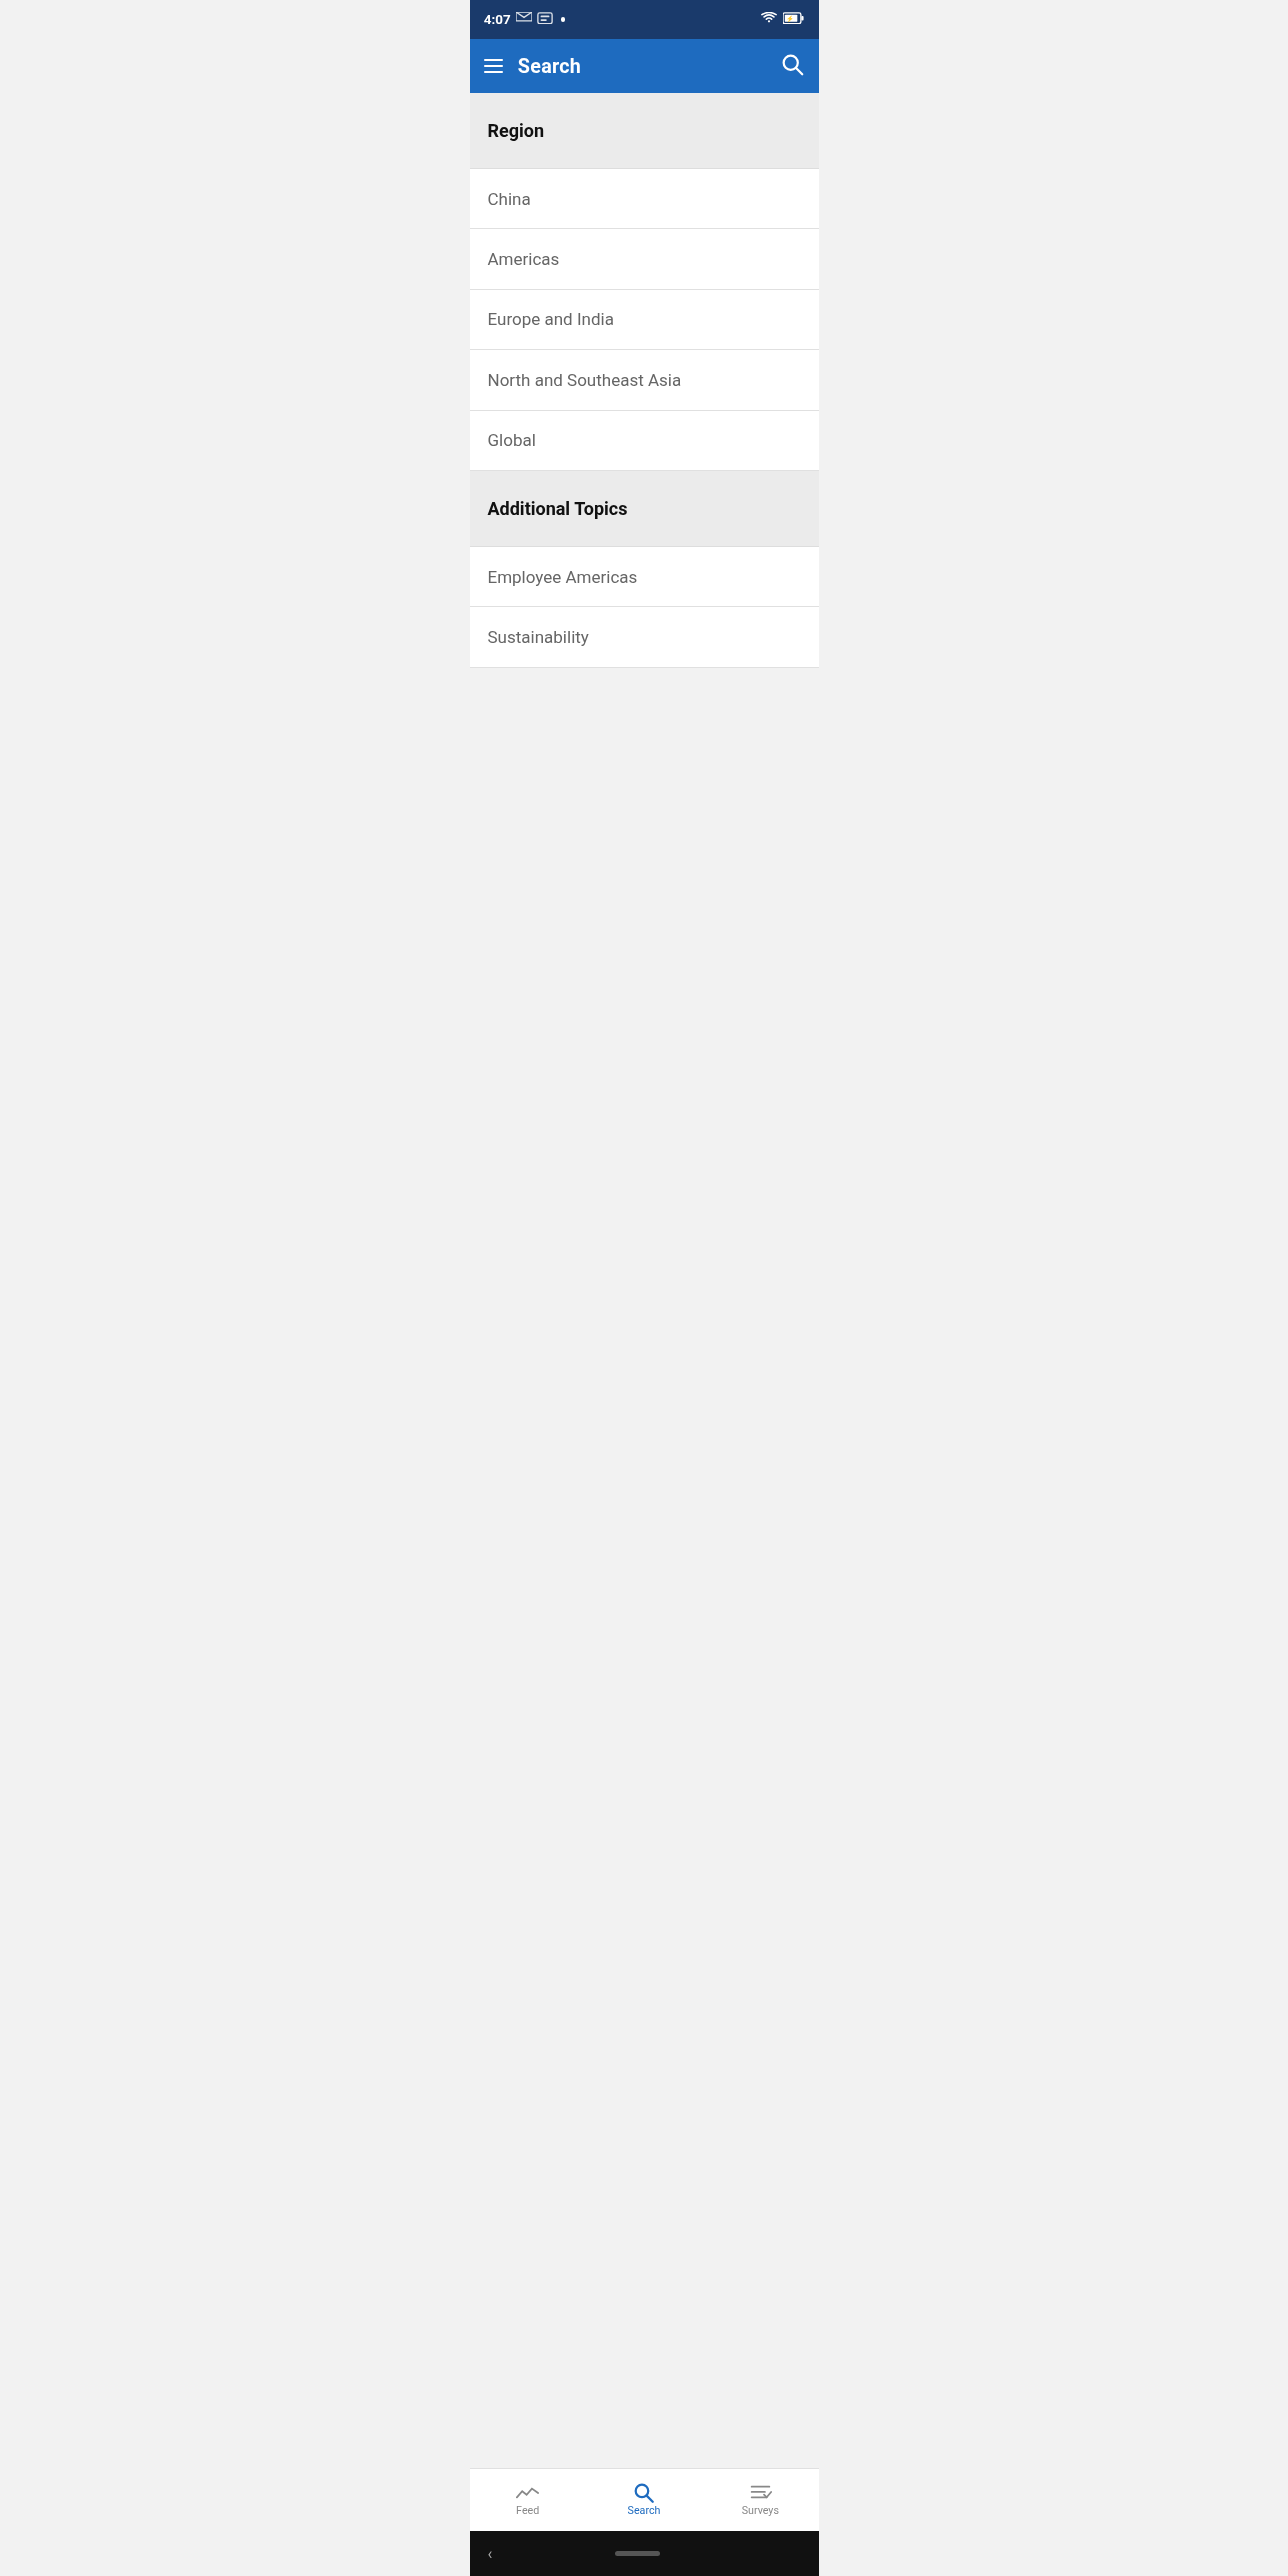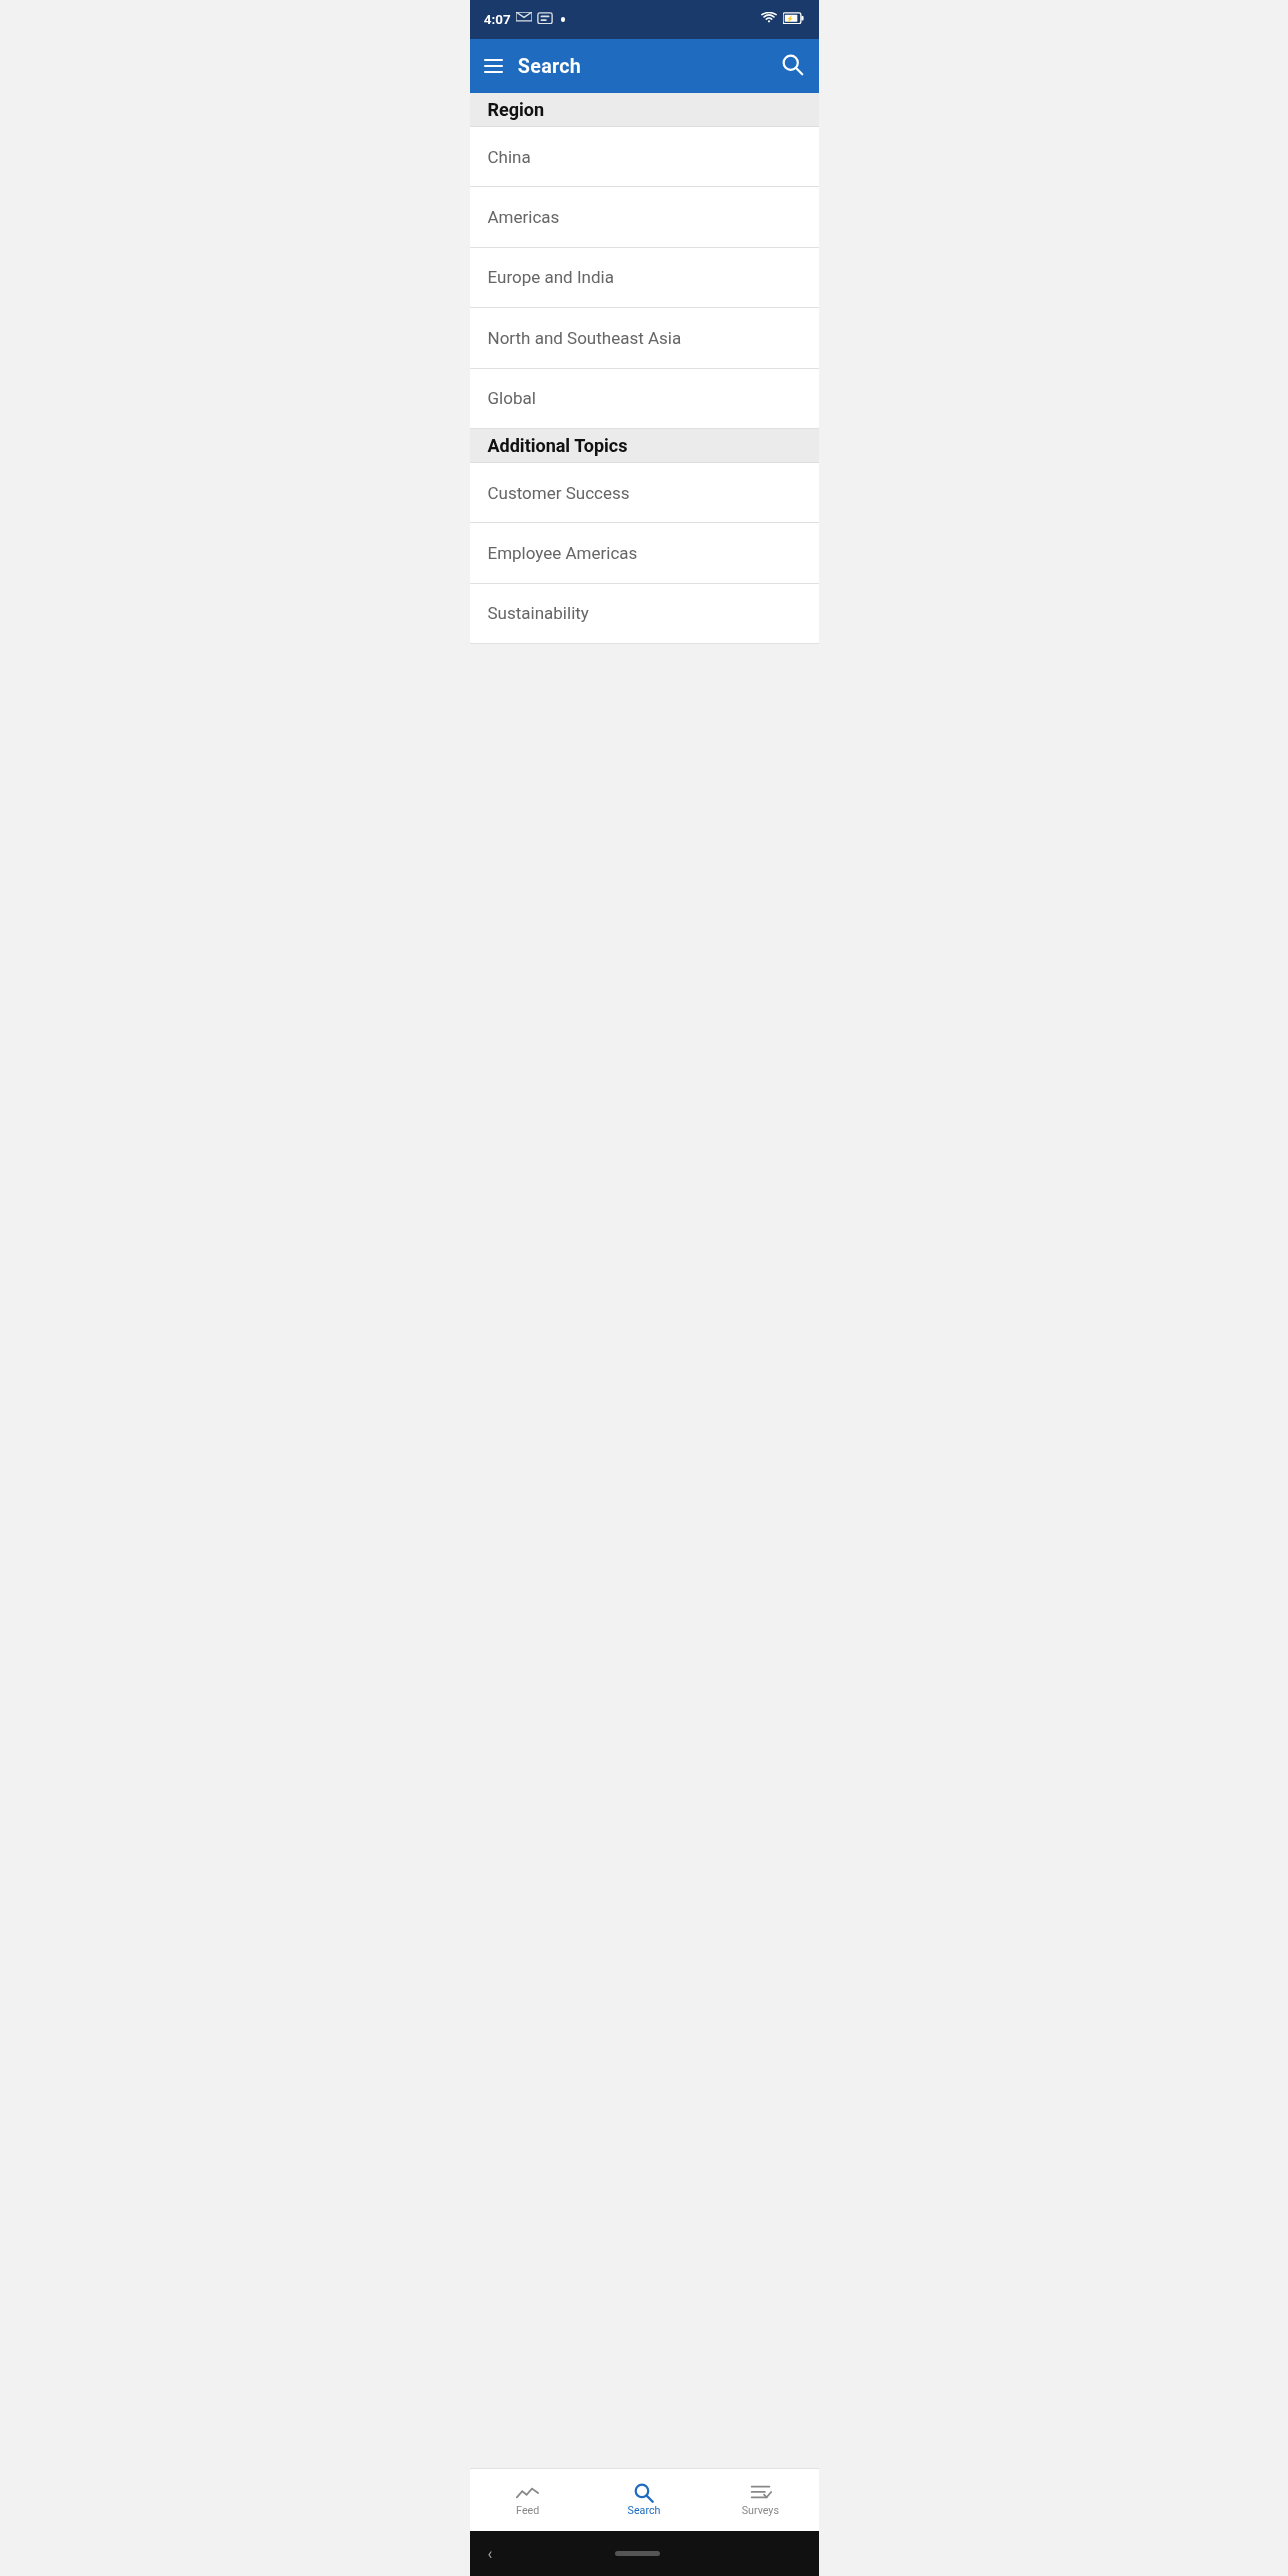--- a/index.html
+++ b/index.html
@@ -99,21 +99,21 @@
     
     .main-content {
       flex: 1;
       background: #f2f2f2;
       overflow-y: auto;
     }
 
     
     .section-header {
       background: #ebebeb;
-      padding: 6px 18px;
+      padding: 27px 18px;
       font-size: 18px;
       font-weight: 700;
       color: #111;
       border-bottom: 0.9px solid #ddd;
     }
 
     
     .list-item {
       background: white;
       padding: 19.7px 18px;
@@ -263,23 +263,20 @@
   </div>
   <div class="list-item">
     <span>Global</span>
   </div>
 
   <div class="section-header">
     <span>Additional Topics</span>
   </div>
 
   <div class="list-item">
-    <span>Customer Success</span>
-  </div>
-  <div class="list-item">
     <span>Employee Americas</span>
   </div>
   <div class="list-item">
     <span>Sustainability</span>
   </div>
 
 </div>
 
 <div class="bottom-nav">
 

